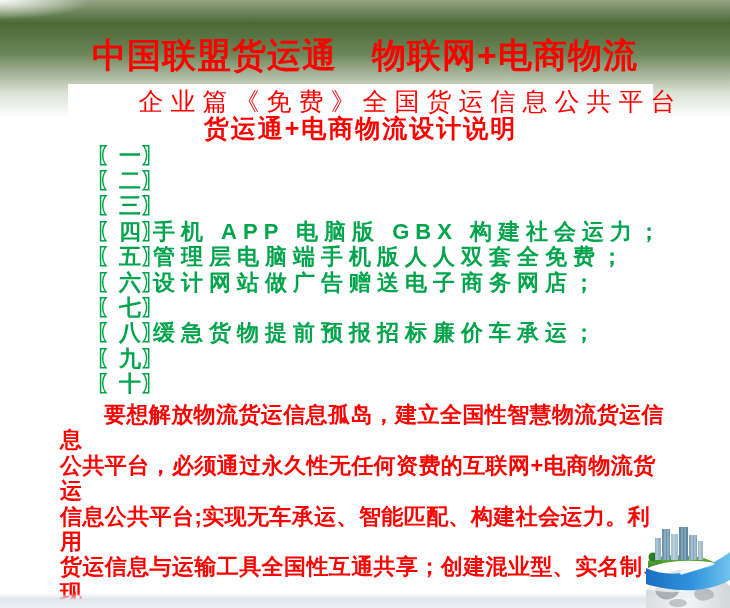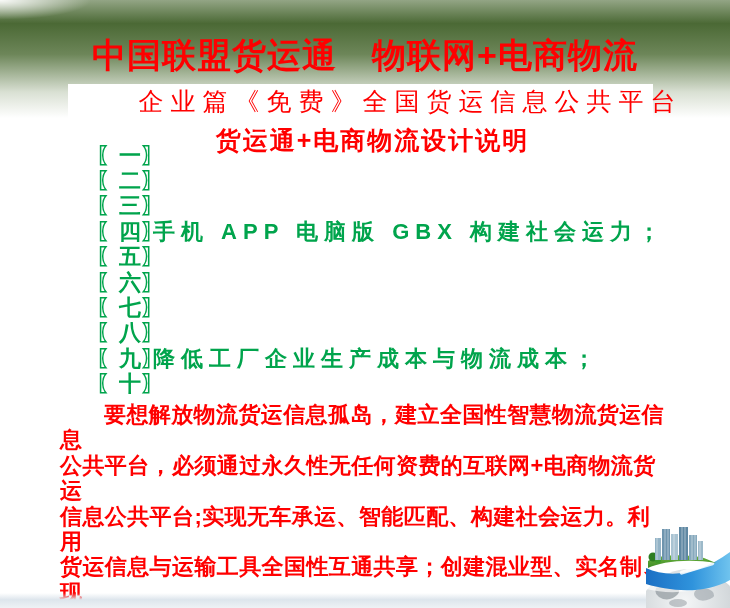--- a/index.html
+++ b/index.html
@@ -22,21 +22,21 @@
     position:absolute; top:38px; left:0; width:730px; margin:0;
     text-align:center; font-size:34px; font-weight:bold; line-height:1;
     color:#fe0000; letter-spacing:1px; white-space:nowrap;
   }
   .h1 {
     position:absolute; top:89px; left:68px; width:685px; margin:0;
     text-align:center; font-size:25px; font-weight:normal; line-height:1;
     color:#ff0000; letter-spacing:7px; white-space:nowrap;
   }
   .h2 {
-    position:absolute; top:116px; left:68px; width:585px; margin:12px;
+    position:absolute; top:116px; left:68px; width:585px; margin:0;
     text-align:center; font-size:25px; font-weight:bold; line-height:1;
     color:#ff0000; letter-spacing:2px; white-space:nowrap;
   }
   .list { position:absolute; top:143px; left:68px; width:585px; }
   .list-row {
     display:flex; align-items:center; height:25.4px;
     padding-left:28px; box-sizing:border-box;
     color:#00a44c; font-weight:bold; font-size:22px; line-height:1;
     white-space:nowrap;
   }
@@ -77,37 +77,39 @@
       <span class="num">〖三〗</span>
     </div>
 
     <div class="list-row">
       <span class="num">〖四〗</span>
       <span class="txt">手机 APP 电脑版 GBX 构建社会运力；</span>
     </div>
 
     <div class="list-row">
       <span class="num">〖五〗</span>
+      <span class="txt">管理层电脑端手机版人人双套全免费；</span>
     </div>
 
     <div class="list-row">
       <span class="num">〖六〗</span>
+      <span class="txt">设计网站做广告赠送电子商务网店；</span>
     </div>
 
     <div class="list-row">
       <span class="num">〖七〗</span>
     </div>
 
     <div class="list-row">
       <span class="num">〖八〗</span>
+      <span class="txt">缓急货物提前预报招标廉价车承运；</span>
     </div>
 
     <div class="list-row">
       <span class="num">〖九〗</span>
-      <span class="txt">降低工厂企业生产成本与物流成本；</span>
     </div>
 
     <div class="list-row">
       <span class="num">〖十〗</span>
     </div>
   </div>
 
 <p class="para">要想解放物流货运信息孤岛，建立全国性智慧物流货运信息
 公共平台，必须通过永久性无任何资费的互联网+电商物流货运
 信息公共平台;实现无车承运、智能匹配、构建社会运力。利用

